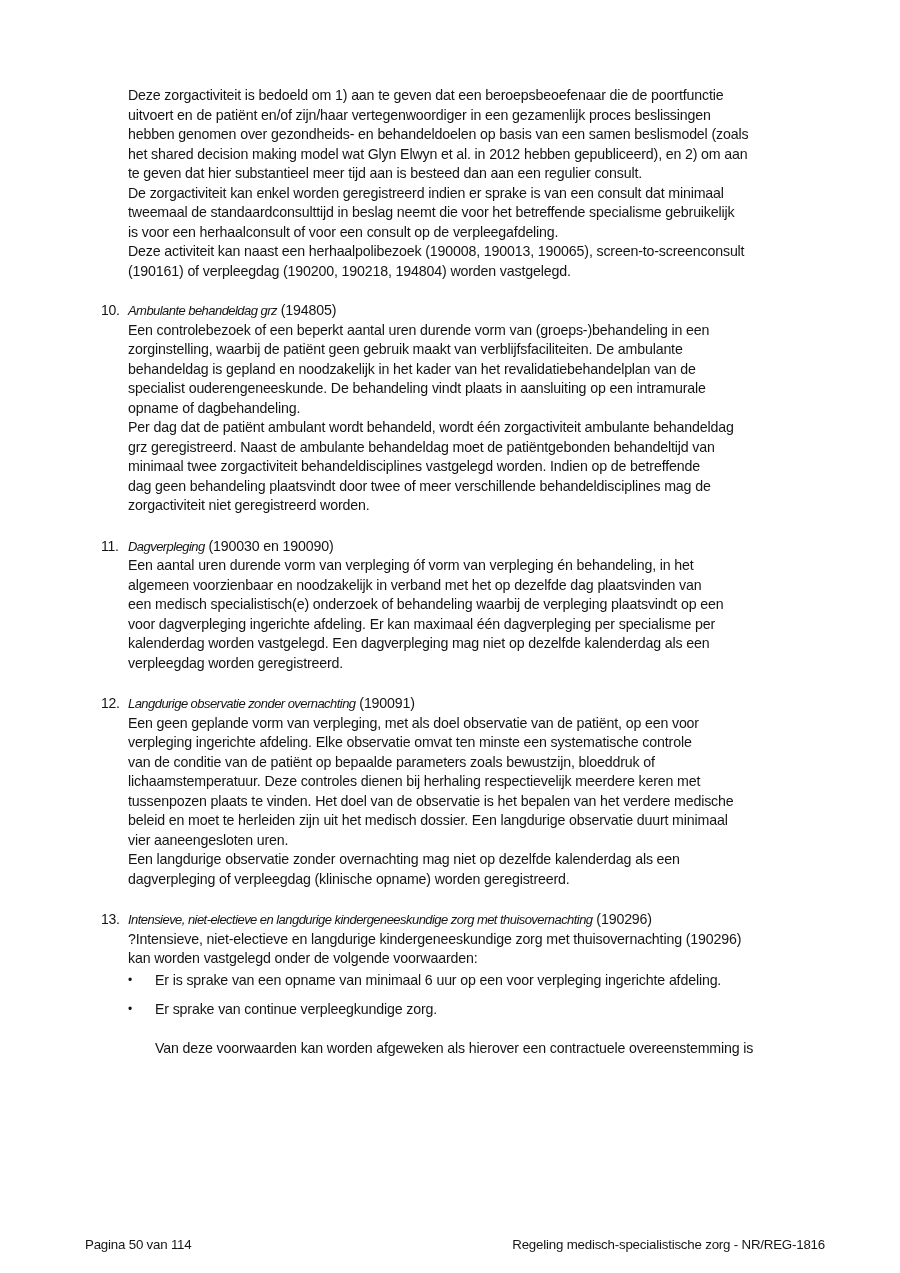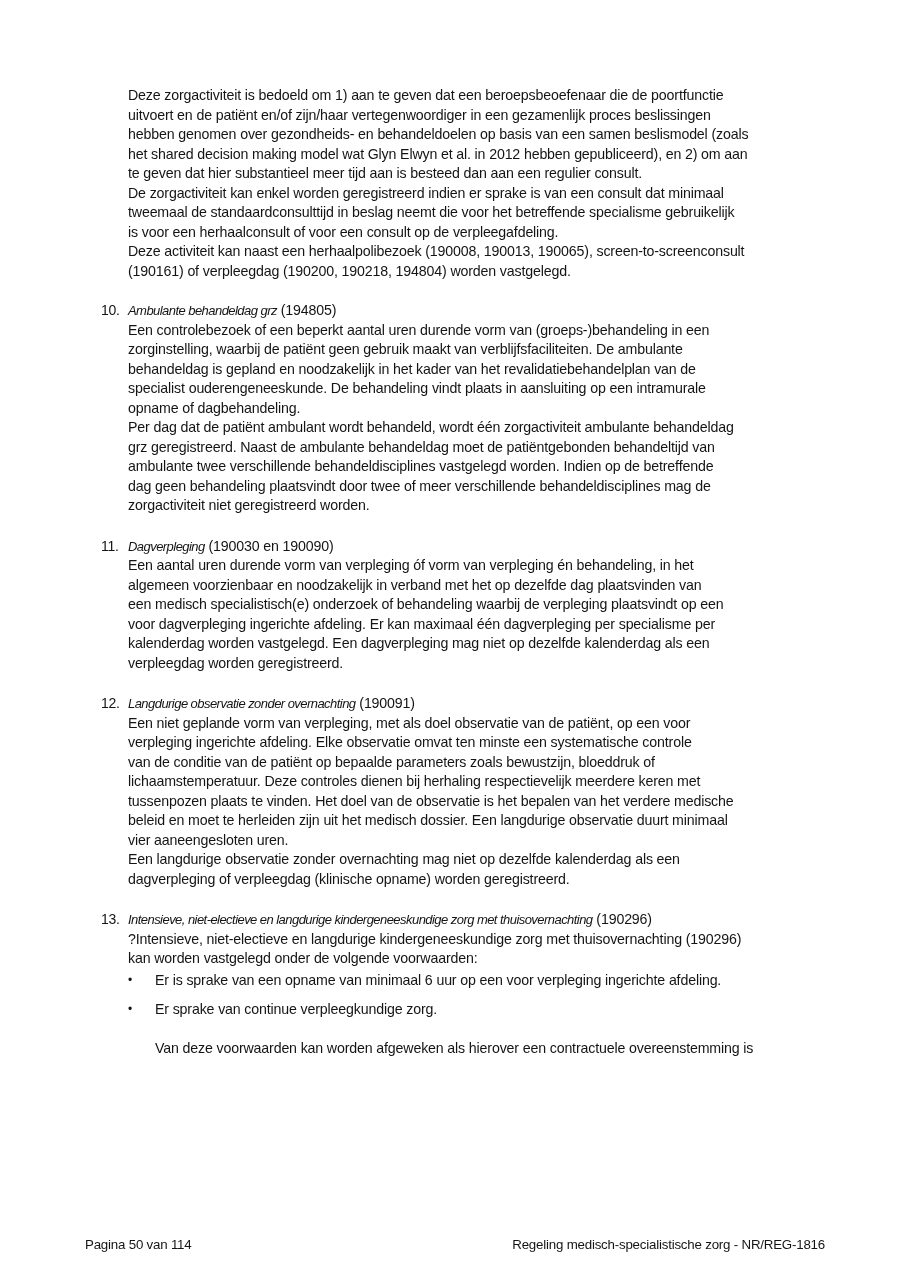--- a/index.html
+++ b/index.html
@@ -119,21 +119,21 @@
       <span class="section-heading">
         <span class="title">Ambulante behandeldag grz</span><span class="code"> (194805)</span>
       </span>
       <span class="para-line">Een controlebezoek of een beperkt aantal uren durende vorm van (groeps-)behandeling in een</span>
       <span class="para-line">zorginstelling, waarbij de patiënt geen gebruik maakt van verblijfsfaciliteiten. De ambulante</span>
       <span class="para-line">behandeldag is gepland en noodzakelijk in het kader van het revalidatiebehandelplan van de</span>
       <span class="para-line">specialist ouderengeneeskunde. De behandeling vindt plaats in aansluiting op een intramurale</span>
       <span class="para-line">opname of dagbehandeling.</span>
       <span class="para-line">Per dag dat de patiënt ambulant wordt behandeld, wordt één zorgactiviteit ambulante behandeldag</span>
       <span class="para-line">grz geregistreerd. Naast de ambulante behandeldag moet de patiëntgebonden behandeltijd van</span>
-      <span class="para-line">ambulante twee verschillende behandeldisciplines vastgelegd worden. Indien op de betreffende</span>
+      <span class="para-line">minimaal twee zorgactiviteit behandeldisciplines vastgelegd worden. Indien op de betreffende</span>
       <span class="para-line">dag geen behandeling plaatsvindt door twee of meer verschillende behandeldisciplines mag de</span>
       <span class="para-line">zorgactiviteit niet geregistreerd worden.</span>
     </div>
 
     <div class="section">
       <span class="section-num">11.</span>
       <span class="section-heading">
         <span class="title">Dagverpleging</span><span class="code"> (190030 en 190090)</span>
       </span>
       <span class="para-line">Een aantal uren durende vorm van verpleging óf vorm van verpleging én behandeling, in het</span>
@@ -142,21 +142,21 @@
       <span class="para-line">voor dagverpleging ingerichte afdeling. Er kan maximaal één dagverpleging per specialisme per</span>
       <span class="para-line">kalenderdag worden vastgelegd. Een dagverpleging mag niet op dezelfde kalenderdag als een</span>
       <span class="para-line">verpleegdag worden geregistreerd.</span>
     </div>
 
     <div class="section">
       <span class="section-num">12.</span>
       <span class="section-heading">
         <span class="title">Langdurige observatie zonder overnachting</span><span class="code"> (190091)</span>
       </span>
-      <span class="para-line">Een niet geplande vorm van verpleging, met als doel observatie van de patiënt, op een voor</span>
+      <span class="para-line">Een geen geplande vorm van verpleging, met als doel observatie van de patiënt, op een voor</span>
       <span class="para-line">verpleging ingerichte afdeling. Elke observatie omvat ten minste een systematische controle</span>
       <span class="para-line">van de conditie van de patiënt op bepaalde parameters zoals bewustzijn, bloeddruk of</span>
       <span class="para-line">lichaamstemperatuur. Deze controles dienen bij herhaling respectievelijk meerdere keren met</span>
       <span class="para-line">tussenpozen plaats te vinden. Het doel van de observatie is het bepalen van het verdere medische</span>
       <span class="para-line">beleid en moet te herleiden zijn uit het medisch dossier. Een langdurige observatie duurt minimaal</span>
       <span class="para-line">vier aaneengesloten uren.</span>
       <span class="para-line">Een langdurige observatie zonder overnachting mag niet op dezelfde kalenderdag als een</span>
       <span class="para-line">dagverpleging of verpleegdag (klinische opname) worden geregistreerd.</span>
     </div>
 

